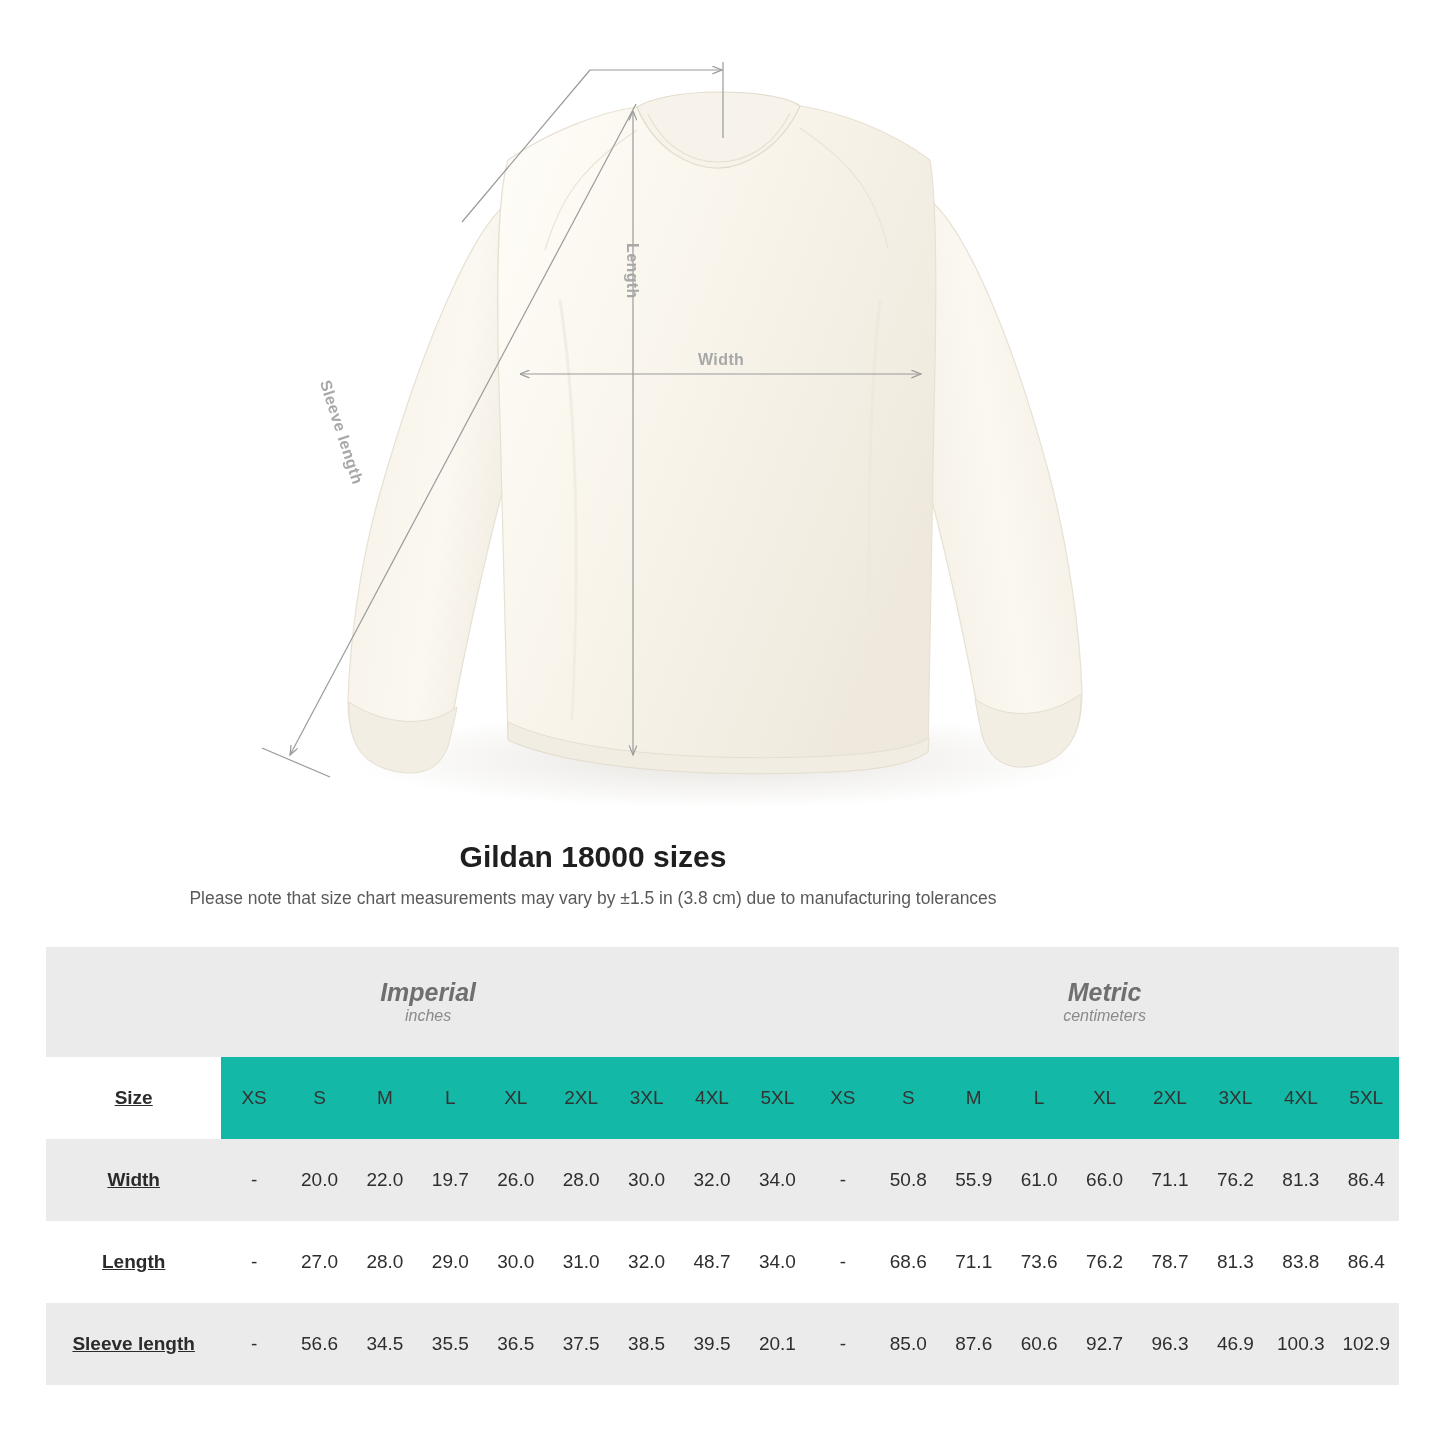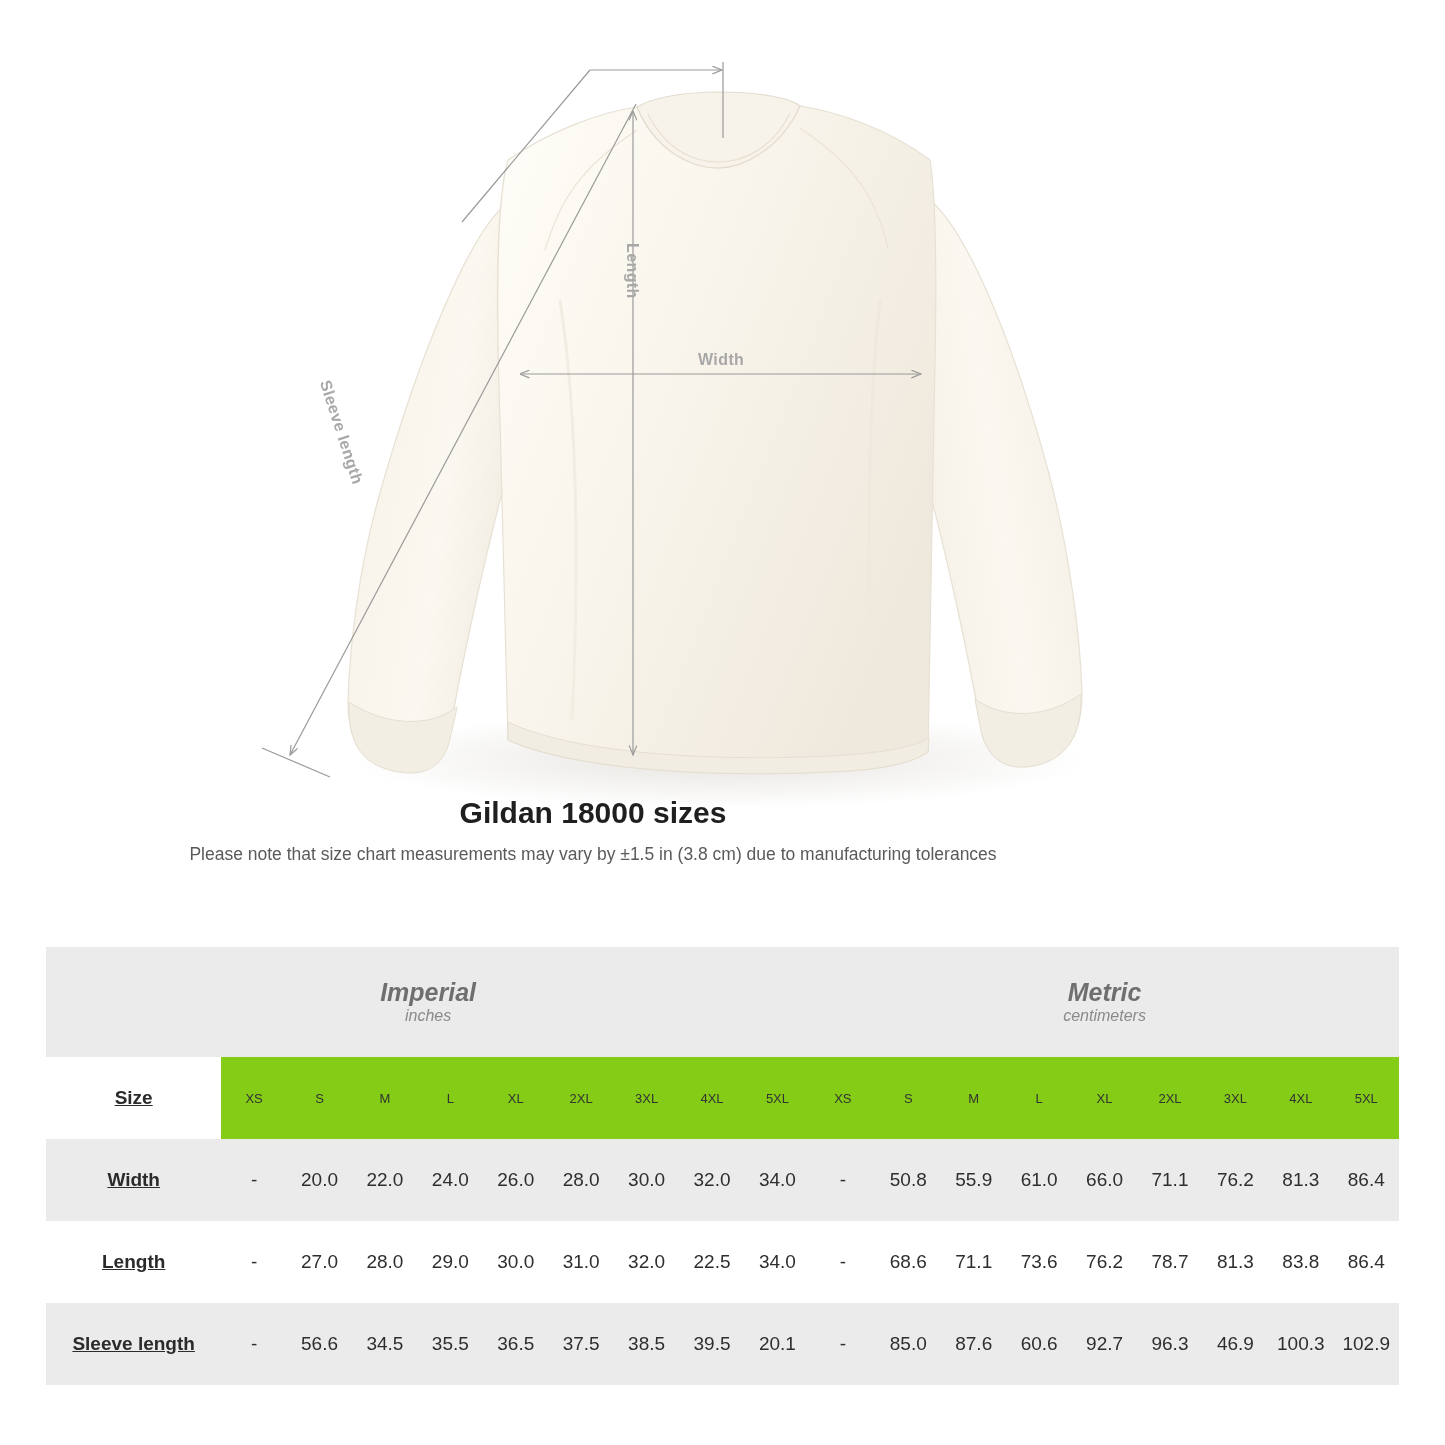--- a/index.html
+++ b/index.html
@@ -45,21 +45,21 @@
   }
   #label-sleeve {
     left: 333px; top: 378px;
     transform: rotate(72deg);
     transform-origin: left top;
   }
 
   
   .title-block {
     position: absolute;
-    left: 0; top: 796px;
+    left: 0; top: 840px;
     width: 1186px;
     text-align: center;
   }
   .chart-title {
     font-size: 30px;
     font-weight: bold;
     color: #1f1f1f;
     margin: 0 0 14px 0;
   }
   .chart-note {
@@ -97,23 +97,23 @@
     color: #6f6f6f;
     line-height: 1.1;
   }
   .unit-sub {
     font-size: 16px;
     font-style: italic;
     color: #8a8a8a;
   }
   .hdr-row td {
     height: 82px;
-    font-size: 13px;
+    font-size: 19px;
     color: #333;
-    background: #84cc16;
+    background: #14b8a6;
   }
   .hdr-row td.rowlabel, .data-row td.rowlabel {
     font-weight: bold;
     font-size: 19px;
     color: #2b2b2b;
     text-decoration: underline;
   }
   .data-row td {
     height: 82px;
     font-size: 19px;
@@ -271,21 +271,21 @@
           <td>3XL</td>
           <td>4XL</td>
           <td>5XL</td>
         </tr>
 
         <tr class="data-row row-odd">
           <td class="rowlabel">Width</td>
           <td>-</td>
           <td>20.0</td>
           <td>22.0</td>
-          <td>24.0</td>
+          <td>19.7</td>
           <td>26.0</td>
           <td>28.0</td>
           <td>30.0</td>
           <td>32.0</td>
           <td>34.0</td>
           <td>-</td>
           <td>50.8</td>
           <td>55.9</td>
           <td>61.0</td>
           <td>66.0</td>
@@ -297,21 +297,21 @@
 
         <tr class="data-row row-even">
           <td class="rowlabel">Length</td>
           <td>-</td>
           <td>27.0</td>
           <td>28.0</td>
           <td>29.0</td>
           <td>30.0</td>
           <td>31.0</td>
           <td>32.0</td>
-          <td>22.5</td>
+          <td>48.7</td>
           <td>34.0</td>
           <td>-</td>
           <td>68.6</td>
           <td>71.1</td>
           <td>73.6</td>
           <td>76.2</td>
           <td>78.7</td>
           <td>81.3</td>
           <td>83.8</td>
           <td>86.4</td>

